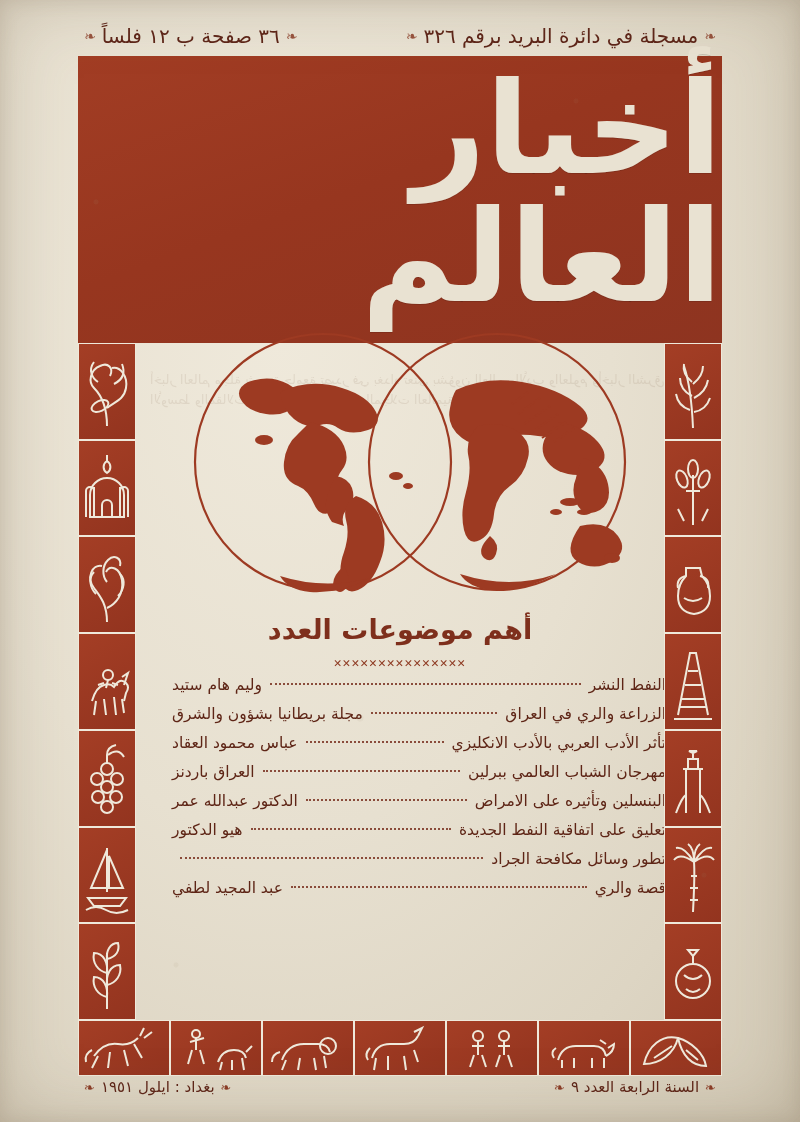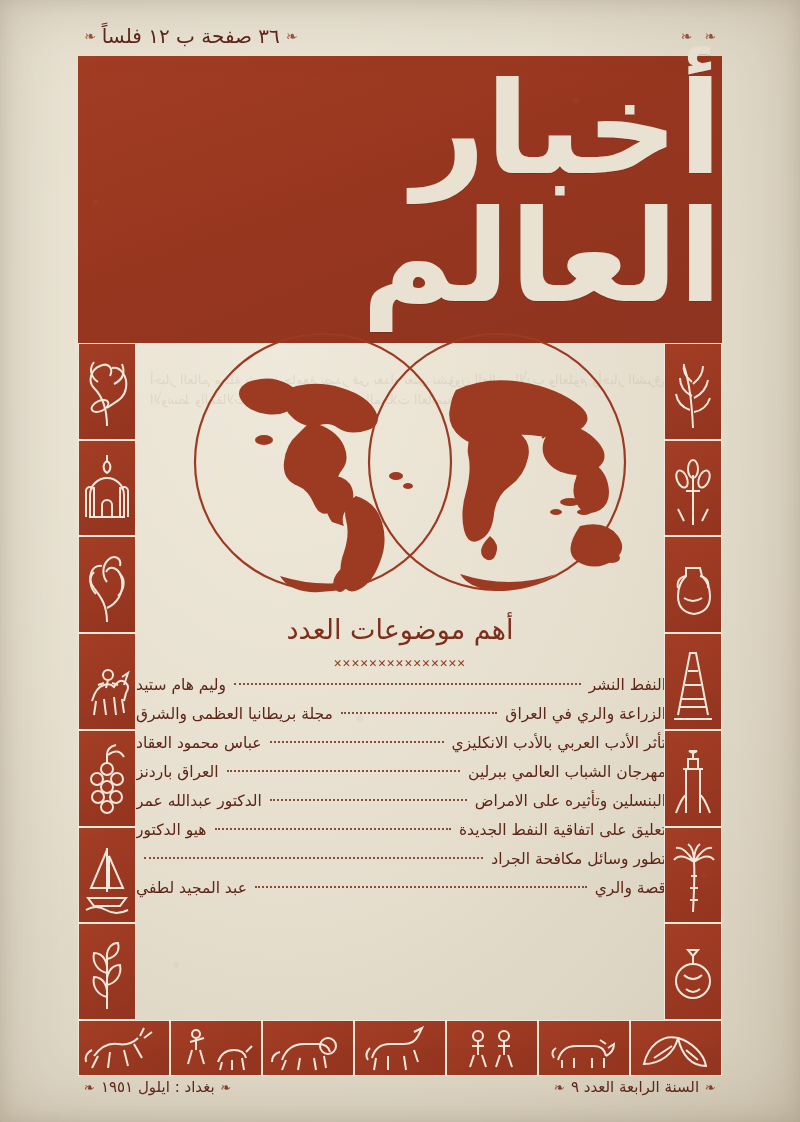--- a/index.html
+++ b/index.html
@@ -105,21 +105,21 @@
 
   
   .contents-head {
     position: absolute;
     top: 614px;
     left: 0;
     width: 800px;
     text-align: center;
     color: #7e2f1c;
     font-size: 27px;
-    font-weight: 400;
+    font-weight: 700;
     letter-spacing: 1px;
   }
   .contents-rule {
     position: absolute;
     top: 655px;
     left: 0;
     width: 800px;
     text-align: center;
     color: #8e3a22;
     font-size: 13px;
@@ -149,20 +149,21 @@
     margin: 0 8px;
     border-bottom: 2px dotted #7a3221;
     transform: translateY(-5px);
     min-width: 36px;
     opacity: .85;
   }
   .toc-author {
     flex: 0 0 auto;
     text-align: center;
     min-width: 0;
+    padding-left: 36px;
   }
 
   
   .strip {
     position: absolute;
     background: #efe9db;
   }
   .strip-left  { top: 343px; left: 78px;  width: 58px;  height: 677px; }
   .strip-right { top: 343px; right: 78px; width: 58px;  height: 677px; }
   .strip-bottom{ top: 1020px; left: 78px; width: 644px; height: 56px; }
@@ -213,20 +214,21 @@
   }
 </style>
 </head>
 <body>
 
 <div class="page">
 
   <div class="topbar">
     <div class="top-item">
       <span class="orn">❧</span>
+      <span class="top-text">مسجلة في دائرة البريد برقم ٣٢٦</span>
       <span class="orn">❧</span>
     </div>
     <div class="top-item">
       <span class="orn">❧</span>
       <span class="top-text">٣٦ صفحة ب ١٢ فلساً</span>
       <span class="orn">❧</span>
     </div>
   </div>
 
   <div class="masthead">
@@ -285,21 +287,21 @@
 
   <div class="toc">
     <div class="toc-row">
       <span class="toc-title">النفط النشر</span>
       <span class="toc-dots"></span>
       <span class="toc-author">وليم هام ستيد</span>
     </div>
     <div class="toc-row">
       <span class="toc-title">الزراعة والري في العراق</span>
       <span class="toc-dots"></span>
-      <span class="toc-author">مجلة بريطانيا العظمى والشرق</span>
+      <span class="toc-author">مجلة بريطانيا بشؤون والشرق</span>
     </div>
     <div class="toc-row">
       <span class="toc-title">تأثر الأدب العربي بالأدب الانكليزي</span>
       <span class="toc-dots"></span>
       <span class="toc-author">عباس محمود العقاد</span>
     </div>
     <div class="toc-row">
       <span class="toc-title">مهرجان الشباب العالمي ببرلين</span>
       <span class="toc-dots"></span>
       <span class="toc-author">العراق باردنز</span>

